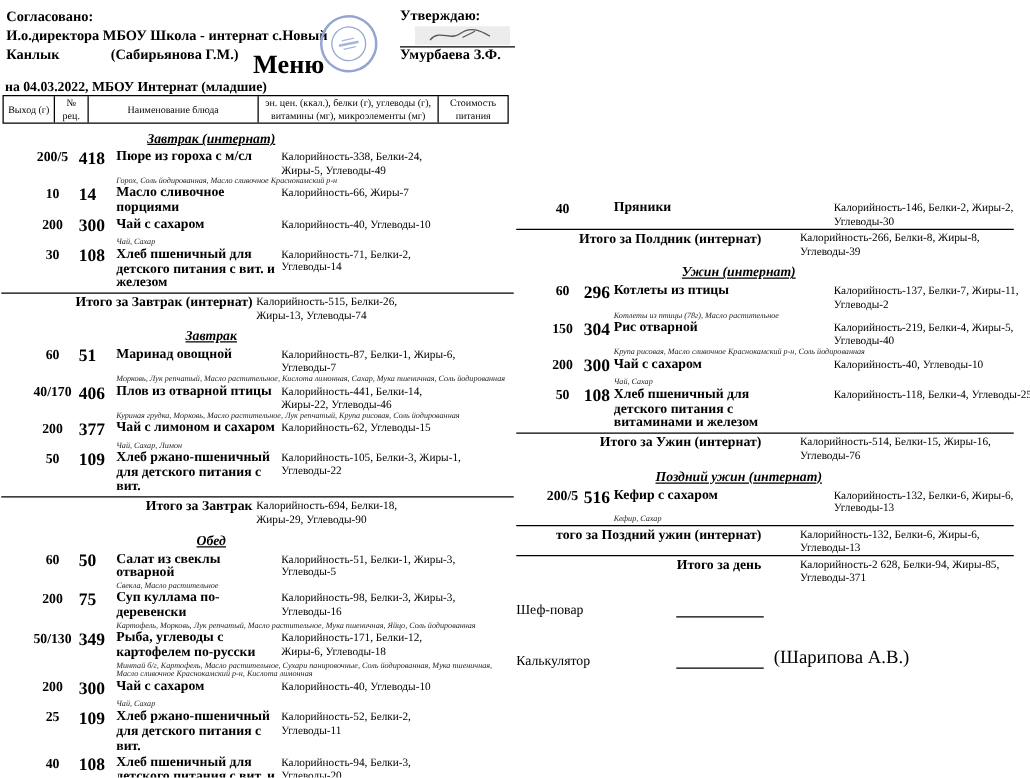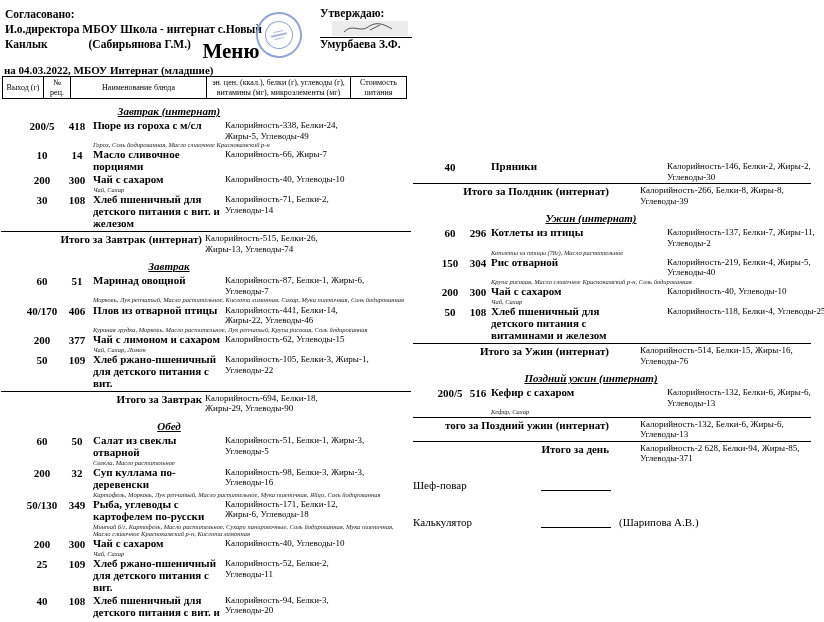--- a/index.html
+++ b/index.html
@@ -39,21 +39,21 @@
   .col-right{position:absolute;left:413px;top:161px;width:398px;}
 
   .section-header{text-align:center;margin:2px 0 1px 0;}
   .col-left .section-header{width:336px;}
   .col-right .section-header{width:356px;}
   .section-header span{font-weight:bold;font-style:italic;text-decoration:underline;font-size:11px;}
 
   .menu-row{margin-bottom:1px;padding-left:20px;}
   .row-main{display:flex;align-items:flex-start;}
   .c-out{flex:0 0 42px;text-align:center;font-weight:bold;font-size:11px;line-height:1.1;}
-  .c-rec{flex:0 0 28px;text-align:center;font-weight:bold;font-size:11px;line-height:1.1;}
+  .c-rec{flex:0 0 28px;font-weight:bold;font-size:14px;line-height:1.1;}
   .c-name{flex:0 0 134px;padding:0 4px 0 2px;font-weight:bold;font-size:11px;line-height:1.08;box-sizing:border-box;}
   .c-nutr{flex:0 0 146px;font-size:9px;line-height:1.18;}
   .col-right .c-out{flex-basis:34px;}
   .col-right .c-rec{flex-basis:22px;}
   .col-right .c-name{flex-basis:150px;}
   .col-right .c-nutr{flex-basis:190px;margin-left:28px;}
   .c-ingr{margin-left:72px;width:312px;font-size:6.5px;font-style:italic;line-height:1.1;color:#222;}
   .col-right .c-ingr{margin-left:58px;width:330px;}
 
   .total-row{display:flex;border-top:1px solid #000;padding-top:1px;margin-bottom:1px;align-items:flex-start;}
@@ -61,21 +61,21 @@
   .col-left .total-label{flex:0 0 204px;text-align:right;}
   .col-right .total-label{flex:0 0 199px;}
   .total-row .c-nutr{flex:0 0 146px;}
   .col-right .total-row .c-nutr{flex:0 0 190px;}
 
   
   .footer{margin-top:14px;font-size:11px;}
   .footer-row{display:flex;align-items:flex-end;margin-bottom:24px;}
   .footer-label{width:128px;}
   .footer-line{width:70px;border-bottom:1px solid #000;height:12px;margin-right:8px;}
-  .footer-name{font-size:11px;}
+  .footer-name{font-size:15px;}
 </style>
 </head>
 <body>
 
 <div class="page">
 
   <div class="approve-left">
     <div>Согласовано:</div>
     <div>И.о.директора МБОУ Школа - интернат с.Новый</div>
     <div>
@@ -200,21 +200,21 @@
           <div class="c-out">60</div>
           <div class="c-rec">50</div>
           <div class="c-name">Салат из свеклы отварной</div>
           <div class="c-nutr">Калорийность-51, Белки-1, Жиры-3, Углеводы-5</div>
         </div>
         <div class="c-ingr">Свекла, Масло растительное</div>
       </div>
       <div class="menu-row">
         <div class="row-main">
           <div class="c-out">200</div>
-          <div class="c-rec">32</div>
+          <div class="c-rec">75</div>
           <div class="c-name">Суп куллама по-деревенски</div>
           <div class="c-nutr">Калорийность-98, Белки-3, Жиры-3, Углеводы-16</div>
         </div>
         <div class="c-ingr">Картофель, Морковь, Лук репчатый, Масло растительное, Мука пшеничная, Яйцо, Соль йодированная</div>
       </div>
       <div class="menu-row">
         <div class="row-main">
           <div class="c-out">50/130</div>
           <div class="c-rec">349</div>
           <div class="c-name">Рыба, углеводы с картофелем по-русски</div>

